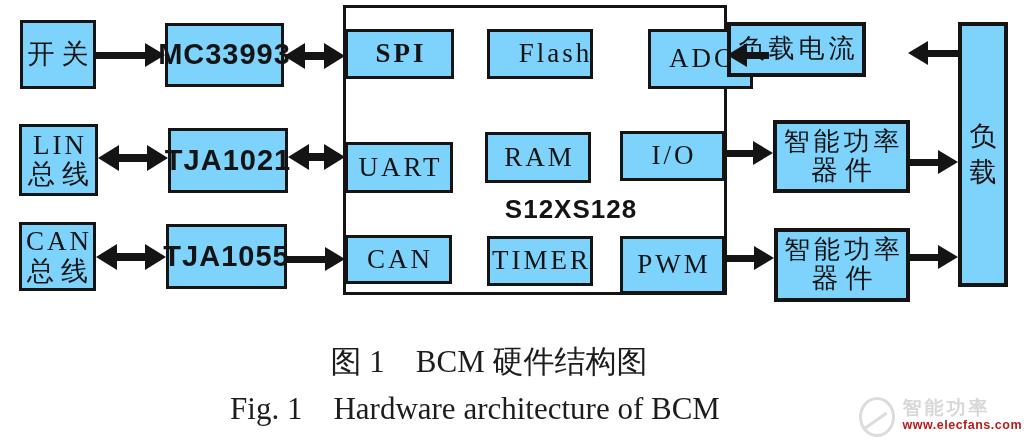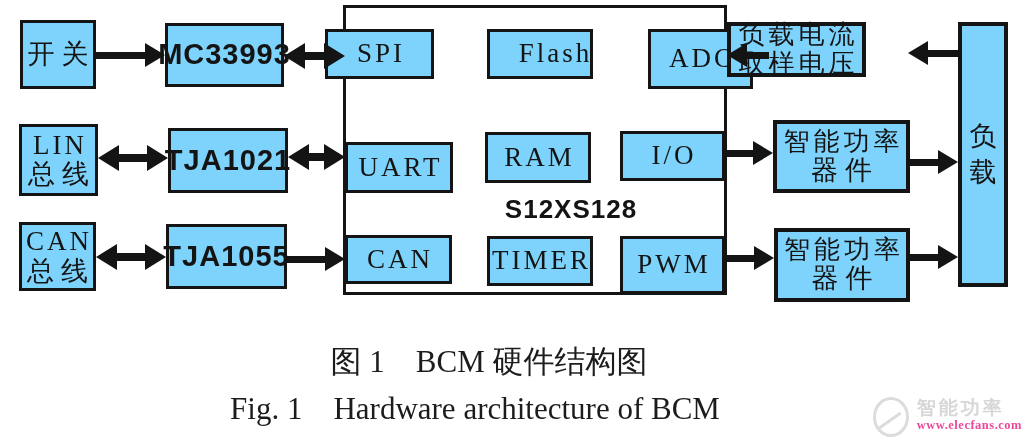--- a/index.html
+++ b/index.html
@@ -125,24 +125,24 @@
   }
   .wm-text { display: flex; flex-direction: column; line-height: 1.1; }
   .wm-name {
     font-family: "Liberation Serif", serif;
     font-weight: 700;
     font-size: 19px;
     letter-spacing: 3px;
     color: #d7d7d7;
   }
   .wm-url {
-    font-family: Liberation Serif, serif;
+    font-family: Liberation Sans, sans-serif;
     font-weight: 700;
     font-size: 12.5px;
-    color: #ec4899;
+    color: #b91c1c;
     letter-spacing: 0.5px;
   }
 </style>
 </head>
 <body>
 
 <div class="canvas">
 
   <div class="box" style="left:20px; top:20px; width:76px; height:69px;">
     <span class="cjk">开关</span>
@@ -165,21 +165,21 @@
   <div class="box" style="left:168px; top:128px; width:120px; height:65px;">
     <span class="chip">TJA1021</span>
   </div>
 
   <div class="box" style="left:166px; top:224px; width:121px; height:65px;">
     <span class="chip">TJA1055</span>
   </div>
 
   <div class="mcu-outline" style="left:343px; top:5px; width:384px; height:290px;"></div>
 
-  <div class="box" style="left:325px; top:29px; width:109px; height:50px;">
+  <div class="box" style="left:345px; top:29px; width:109px; height:50px;font-weight:bold;">
     <span class="latin-serif">SPI</span>
   </div>
   <div class="box" style="left:487px; top:29px; width:106px; height:50px;padding-left:28px;">
     <span class="latin-serif">Flash</span>
   </div>
   <div class="box" style="left:648px; top:29px; width:105px; height:60px;">
     <span class="latin-serif">ADC</span>
   </div>
 
   <div class="box" style="left:345px; top:132px; width:108px; height:51px;margin-top:10px;">
@@ -199,21 +199,20 @@
   </div>
   <div class="box" style="left:487px; top:236px; width:106px; height:50px;">
     <span class="latin-serif">TIMER</span>
   </div>
   <div class="box" style="left:620px; top:236px; width:105px; height:58px;">
     <span class="latin-serif">PWM</span>
   </div>
 
   <div class="box thick" style="left:727px; top:22px; width:139px; height:55px;">
     <span class="cjk small">负载电流</span>
-    <span class="cjk small">取样电压</span>
   </div>
 
   <div class="box thick" style="left:773px; top:120px; width:137px; height:73px;">
     <span class="cjk small">智能功率</span>
     <span class="cjk">器件</span>
   </div>
 
   <div class="box thick" style="left:774px; top:228px; width:136px; height:74px;">
     <span class="cjk small">智能功率</span>
     <span class="cjk">器件</span>

